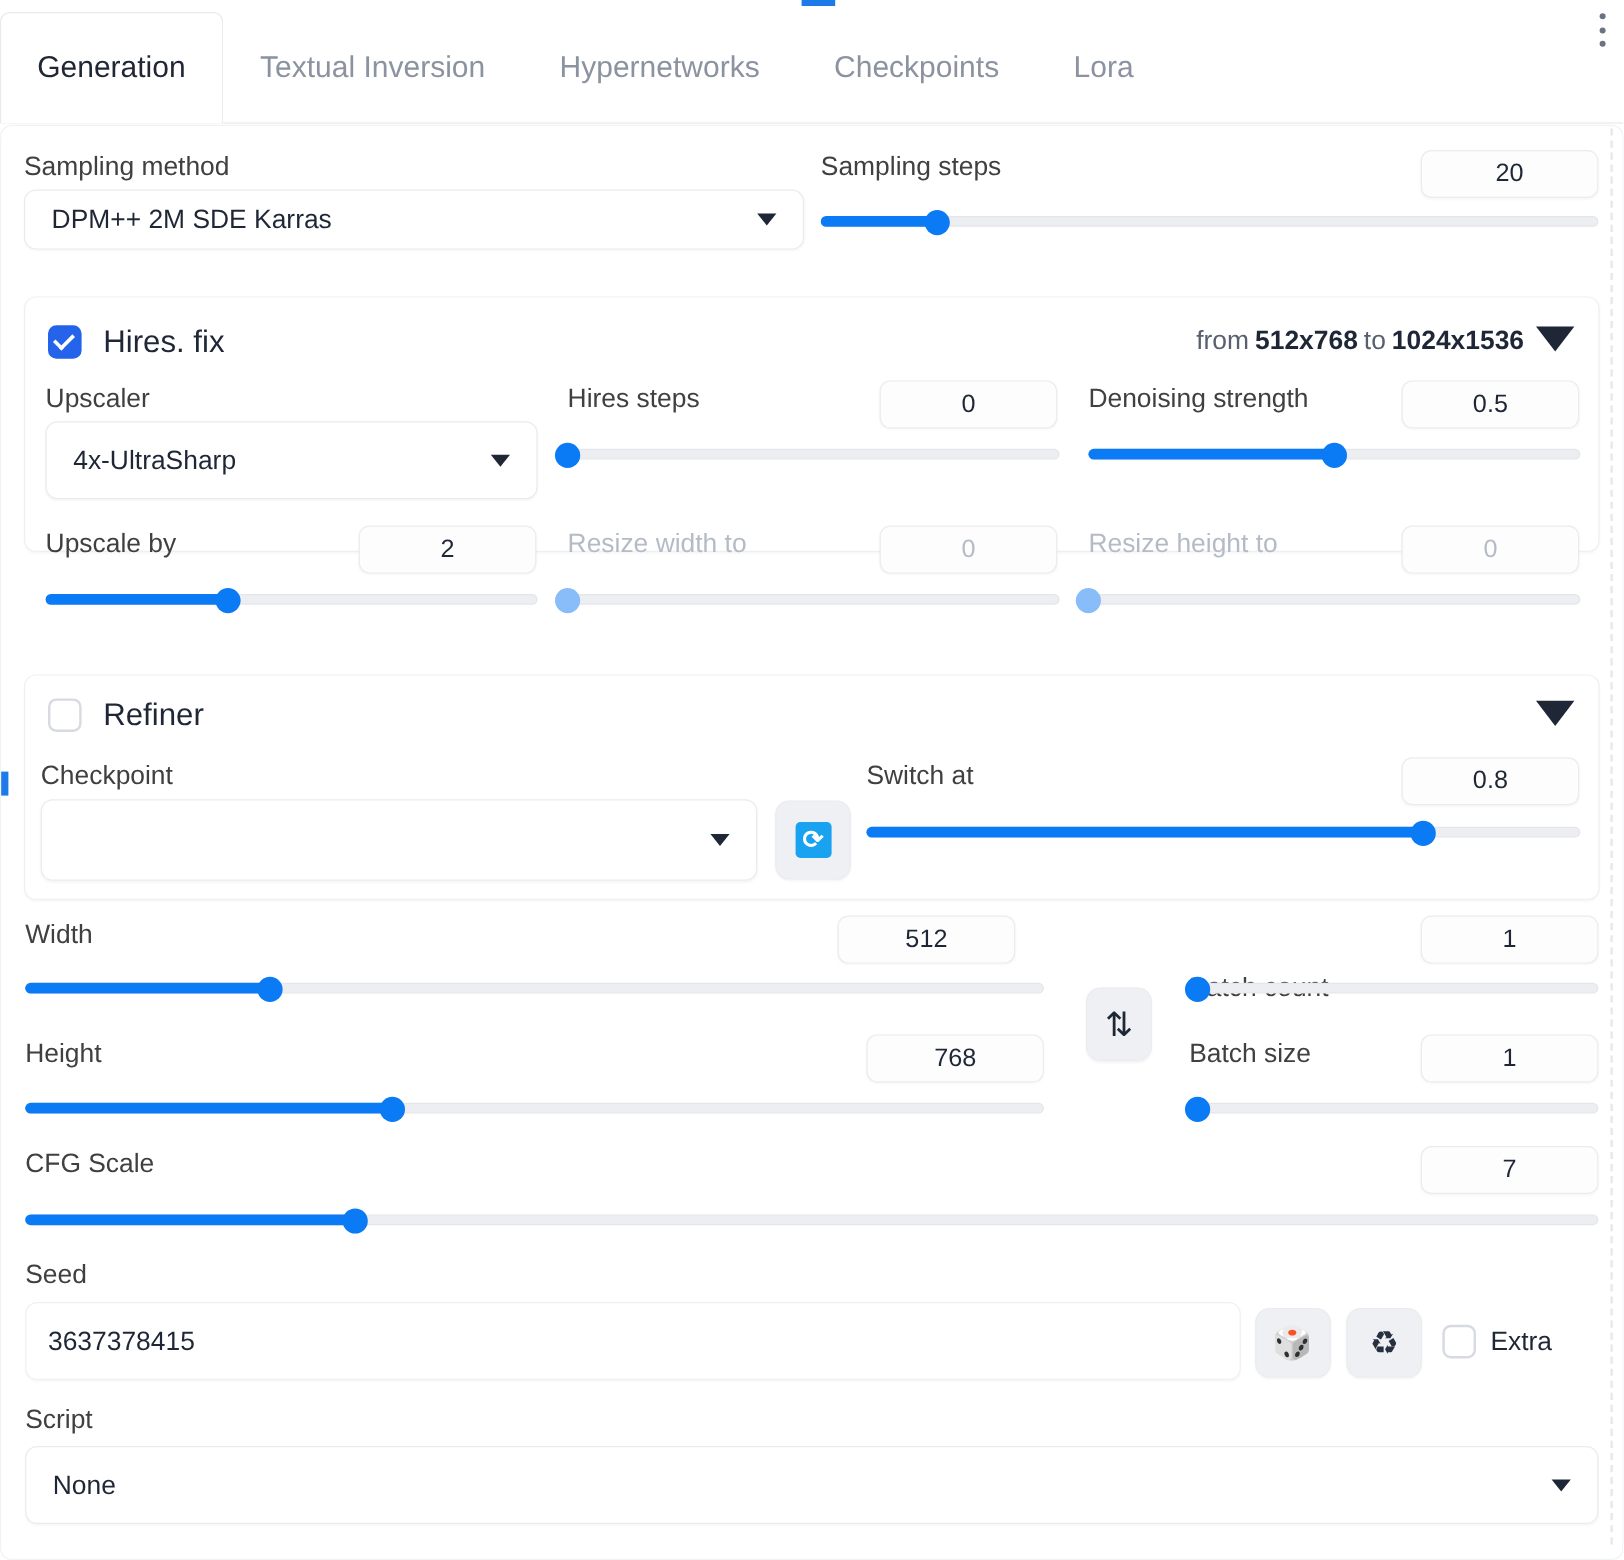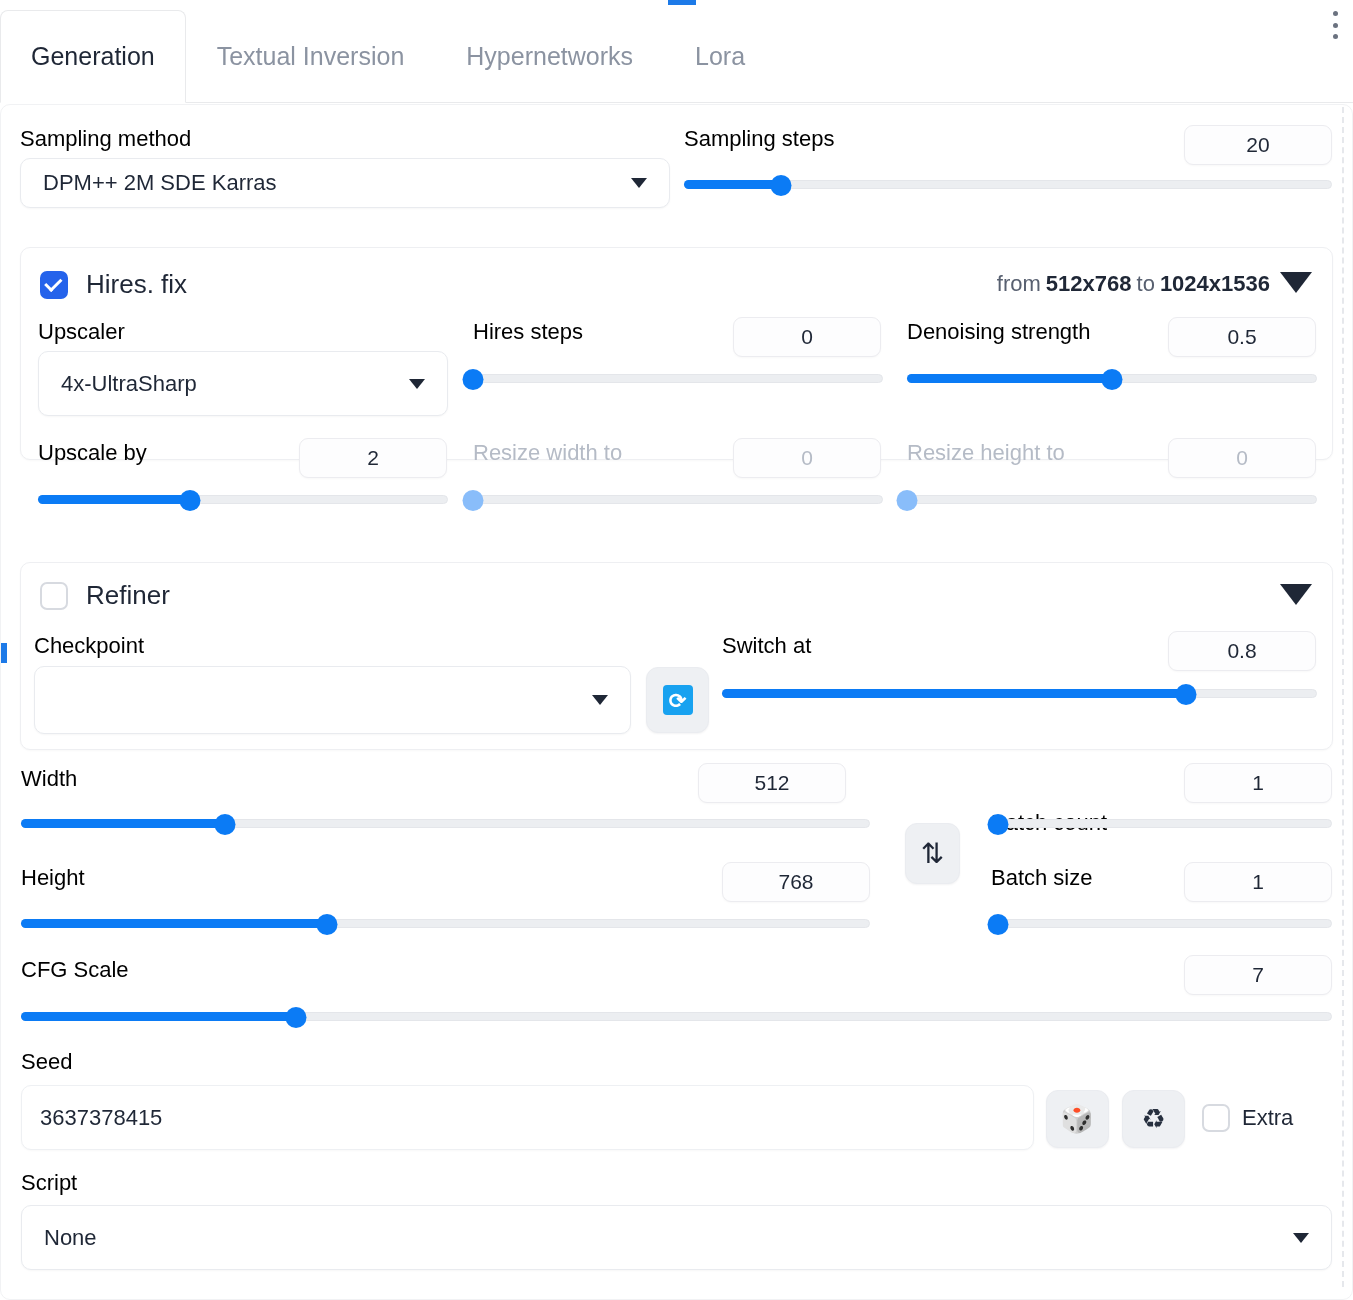--- a/index.html
+++ b/index.html
@@ -80,21 +80,21 @@
     border-top-left-radius: 8px;
     border-top-right-radius: 8px;
     margin-bottom: -1px;
     padding: 0 30px;
     align-items: center;
   }
 
   
   .label {
     font-size: 22px;
-    color: #000000;
+    color: #404040;
     line-height: 1;
   }
   .label.muted { color: #b5bbc6; }
 
   
   .numbox {
     background: #fdfdfe;
     border: 1px solid #ececf0;
     border-radius: 9px;
     height: 40px;
@@ -242,20 +242,23 @@
     <div class="tab active">
       <span>Generation</span>
     </div>
     <div class="tab">
       <span>Textual Inversion</span>
     </div>
     <div class="tab">
       <span>Hypernetworks</span>
     </div>
     <div class="tab">
+      <span>Checkpoints</span>
+    </div>
+    <div class="tab">
       <span>Lora</span>
     </div>
   </div>
 
   <div class="label" style="position:absolute;left:20px;top:128px;">Sampling method</div>
   <div class="dropdown" style="position:absolute;left:20px;top:158px;width:650px;height:50px;">
     <span>DPM++ 2M SDE Karras</span>
     <span class="caret"></span>
   </div>
 

